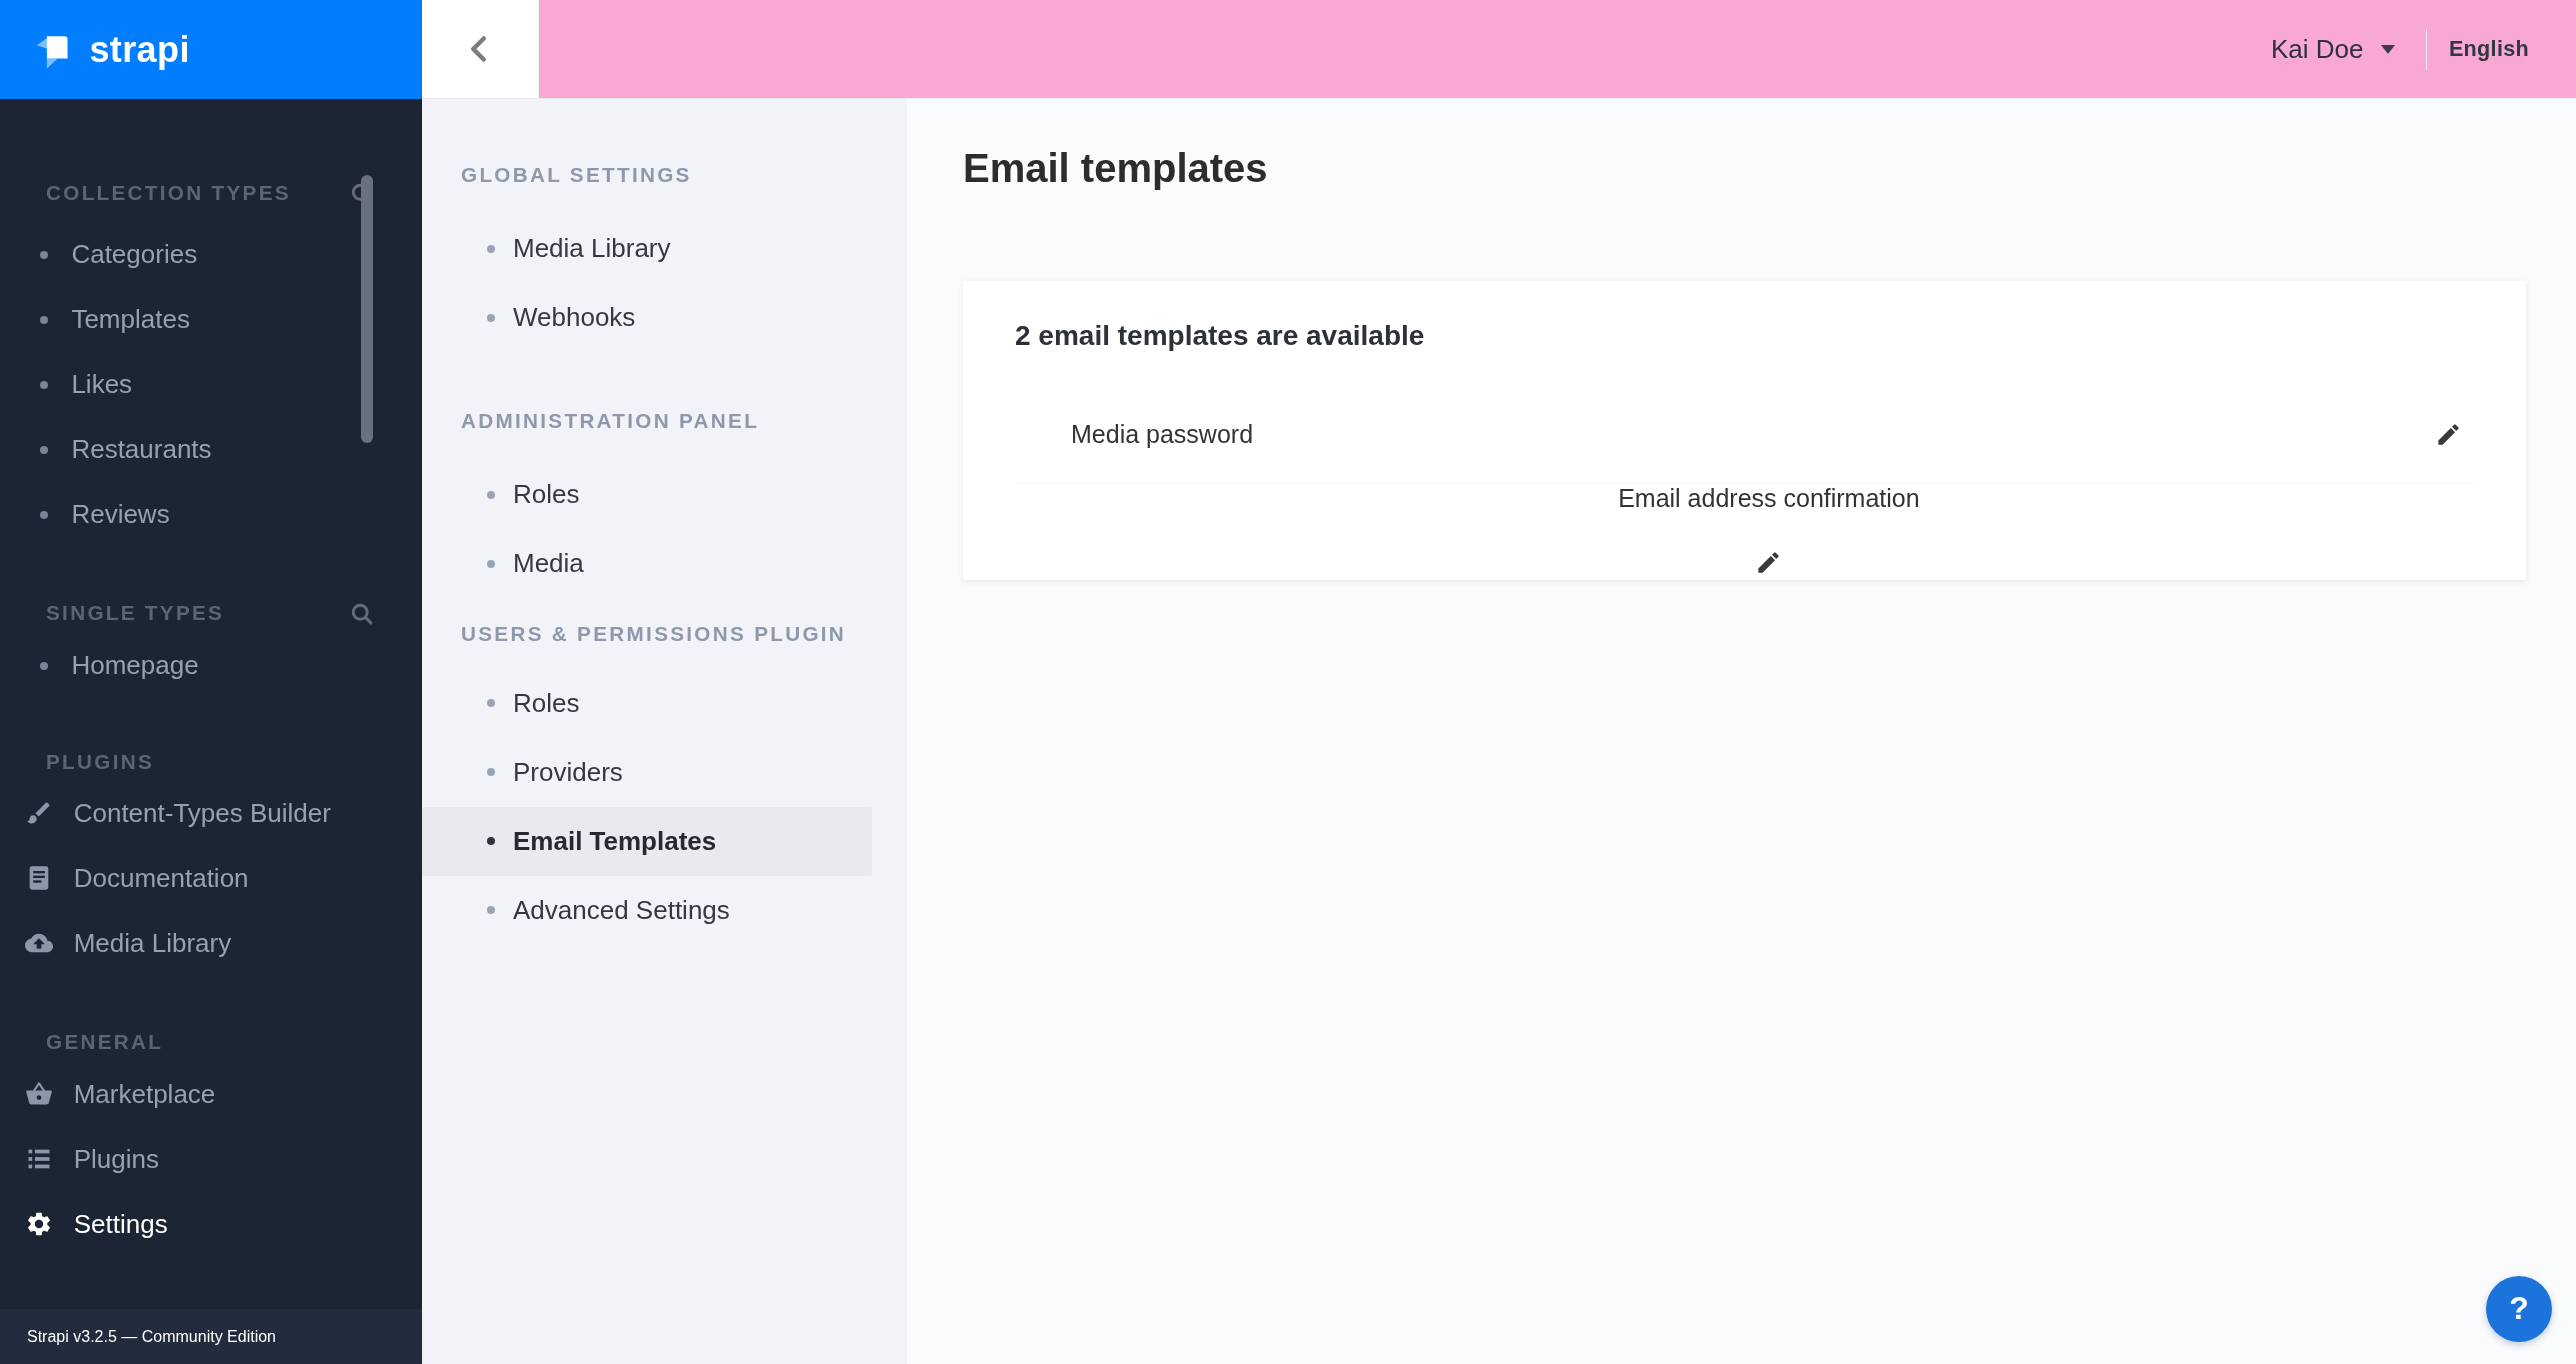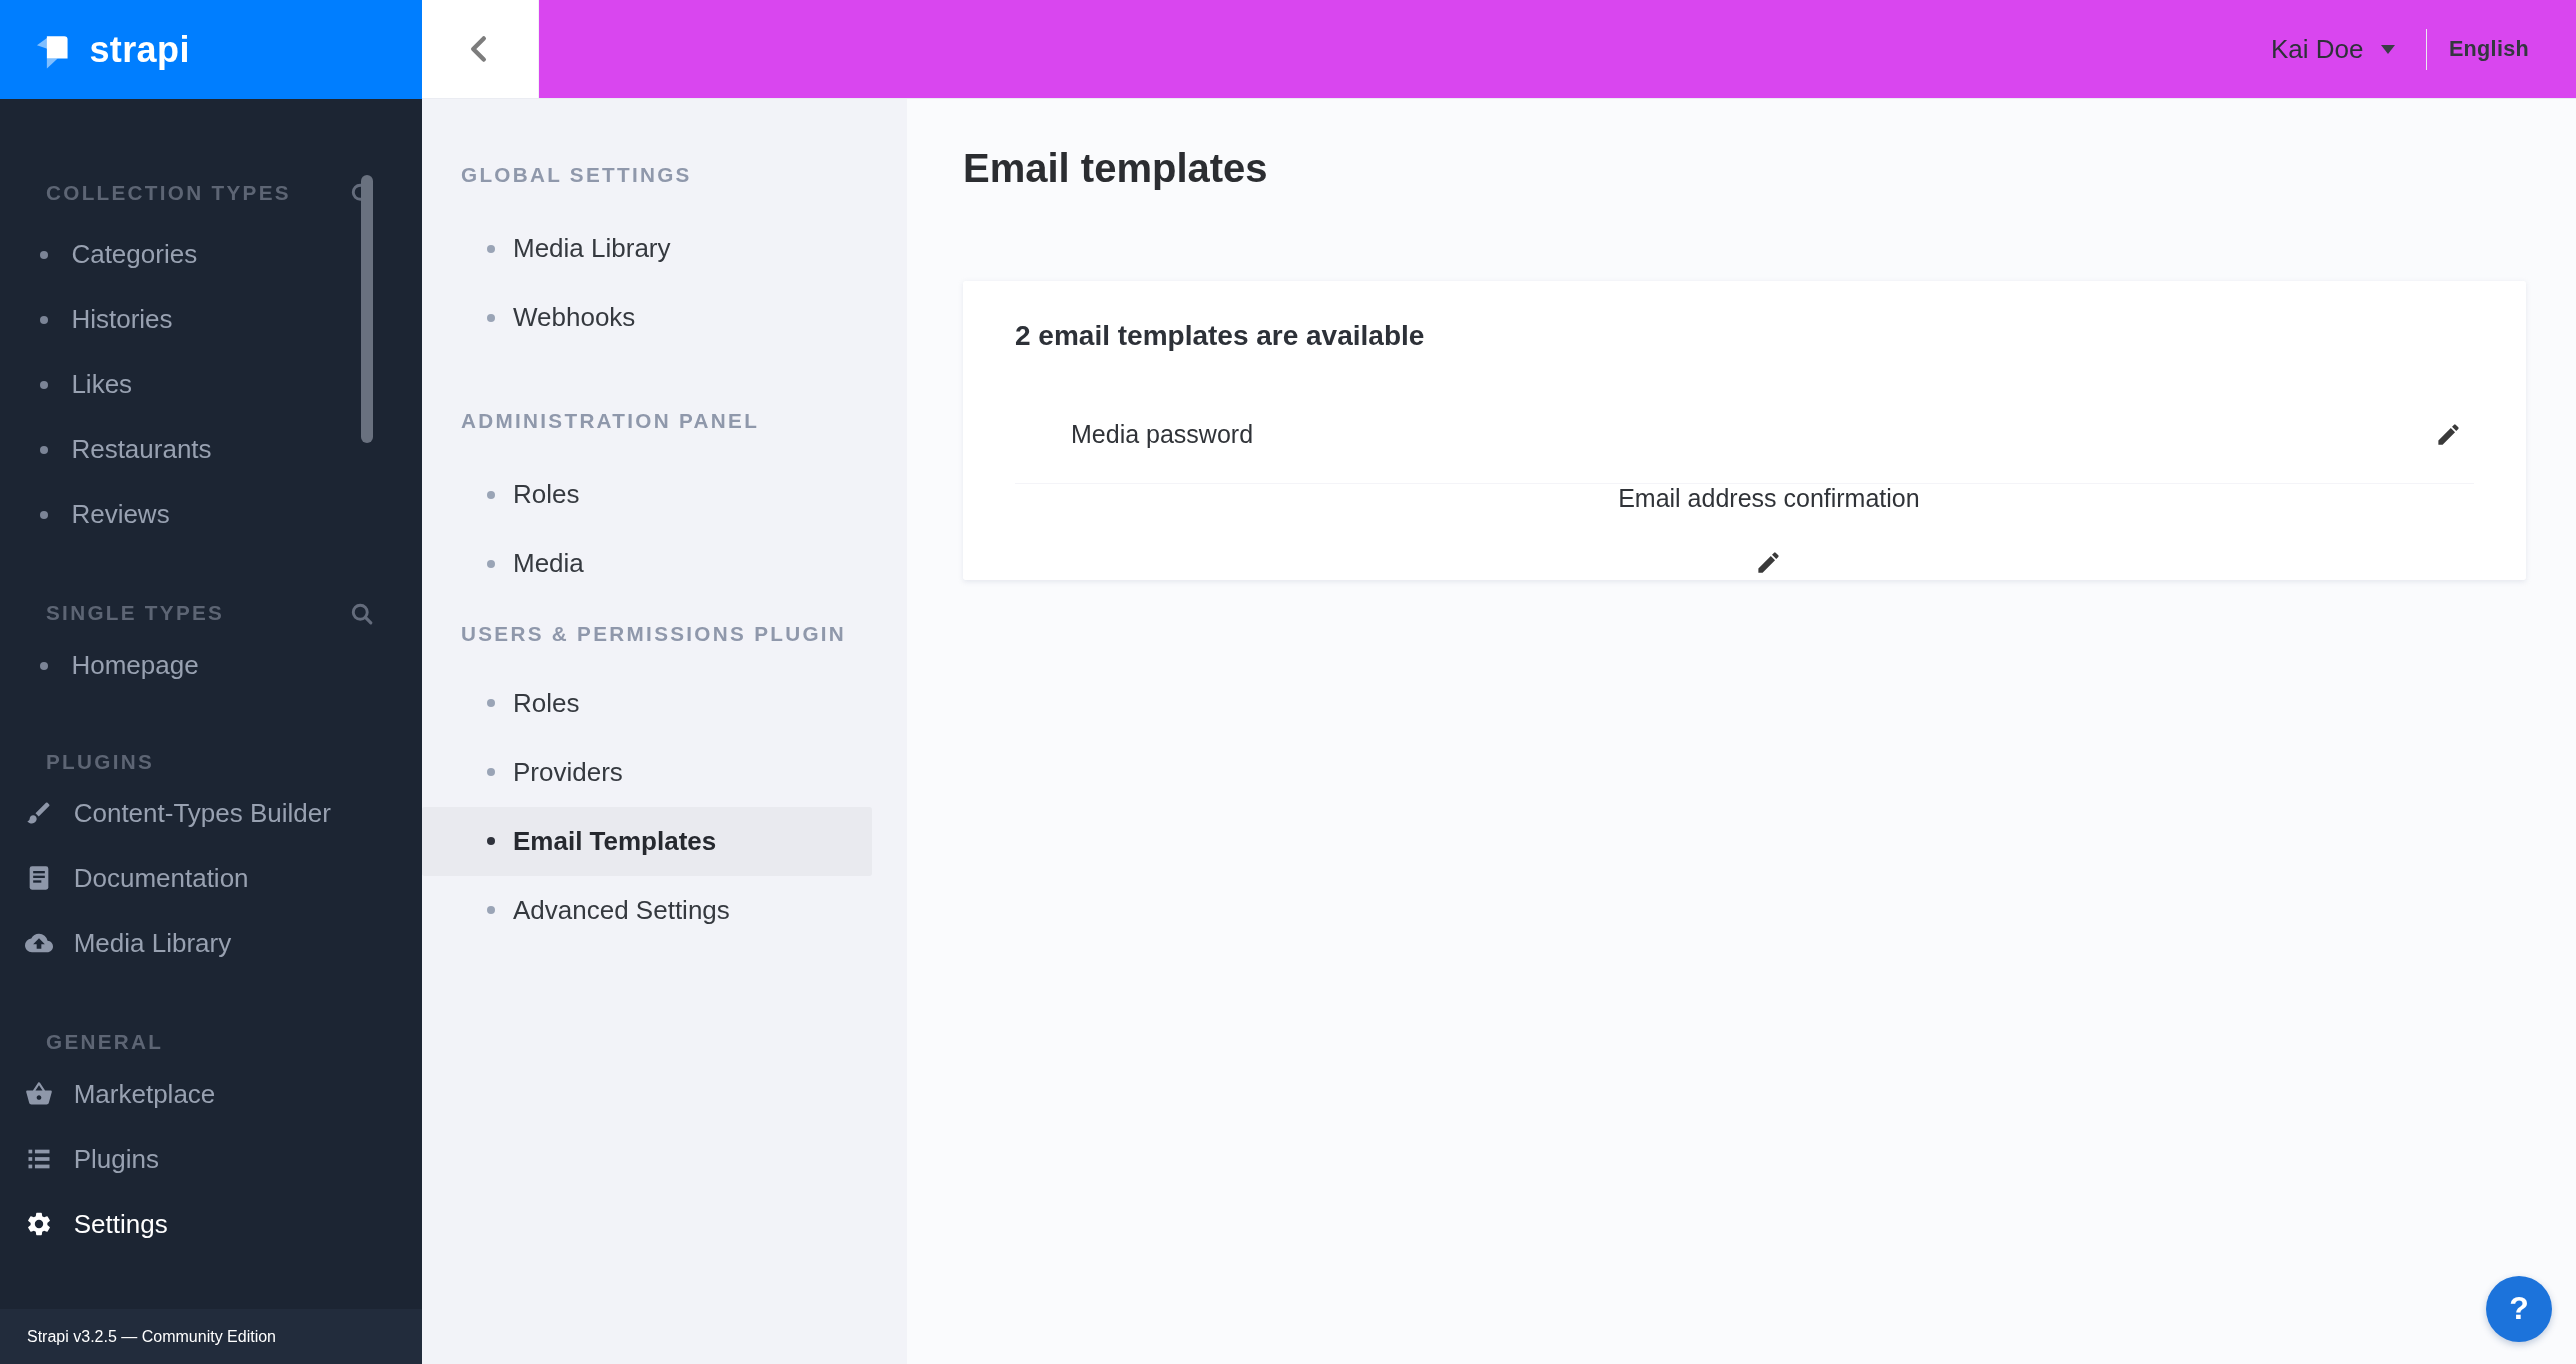--- a/index.html
+++ b/index.html
@@ -24,21 +24,21 @@
   .menu li span { color:#98a1b1; font-size:26px; }
   .menu li.iconic { padding-left:25px; }
   .menu li.iconic .micon { width:28px; height:28px; margin-right:20.7px; flex:none; }
   .menu li.active span { color:#ffffff; }
   .scrollbar { position:absolute; left:361px; top:76px; width:11.7px; height:268px; border-radius:6.3px; background:#69717f; }
   .rail-footer { height:56px; background:#222c3c; display:flex; align-items:center; padding-left:27px; flex:none; }
   .rail-footer a { color:#ffffff; font-size:16px; text-decoration:none; cursor:pointer; }
 
   
   .right { flex:1; display:flex; flex-direction:column; min-width:0; }
-  .topbar { height:99px; background:#d946ef; border-bottom:0.9px solid #eaecf2; display:flex; align-items:center; flex:none; }
+  .topbar { height:99px; background:#f9a8d4; border-bottom:0.9px solid #eaecf2; display:flex; align-items:center; flex:none; }
   .back { width:117px; height:100%; background:#fff; border:none; border-right:0.9px solid #f1f2f6; display:flex; align-items:center; justify-content:center; cursor:pointer; }
   .spacer { flex:1; }
   .user { display:flex; align-items:center; margin-right:31px; cursor:pointer; }
   .user span { font-size:26px; color:#2d3138; }
   .caret { width:0; height:0; border-left:7.2px solid transparent; border-right:7.2px solid transparent; border-top:9px solid #3a3d45; margin-left:18px; }
   .vdiv { width:0.9px; height:41px; background:#e8eaef; margin-right:21.6px; }
   .lang { font-size:21.6px; font-weight:bold; color:#33373f; margin-right:47px; cursor:pointer; letter-spacing:0.3px; }
 
   .body { flex:1; display:flex; min-height:0; }
 
@@ -94,21 +94,21 @@
             <line x1="14.6" y1="14.6" x2="19.4" y2="19.4" stroke="#646c7c" stroke-width="2.8" stroke-linecap="round"></line>
           </svg>
         </div>
         <ul class="ul-ct">
           <li>
               <i class="dot"></i>
               <span>Categories</span>
             </li>
           <li>
               <i class="dot"></i>
-              <span>Histories</span>
+              <span>Templates</span>
             </li>
           <li>
               <i class="dot"></i>
               <span>Likes</span>
             </li>
           <li>
               <i class="dot"></i>
               <span>Restaurants</span>
             </li>
           <li>

